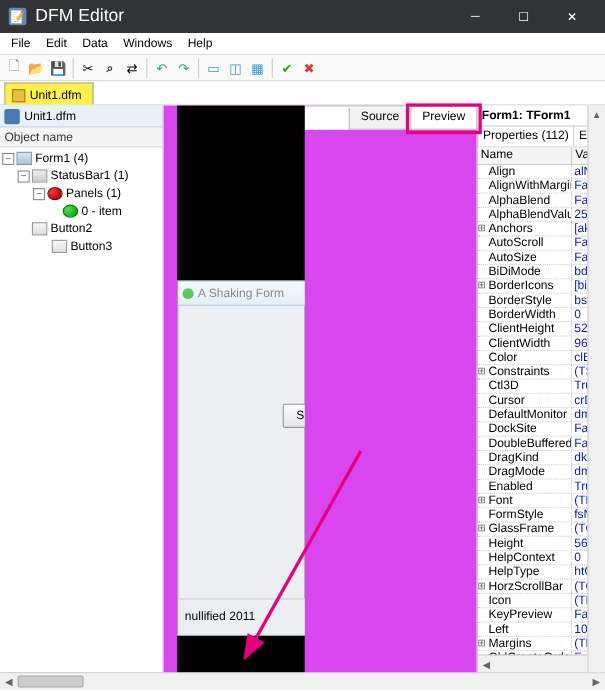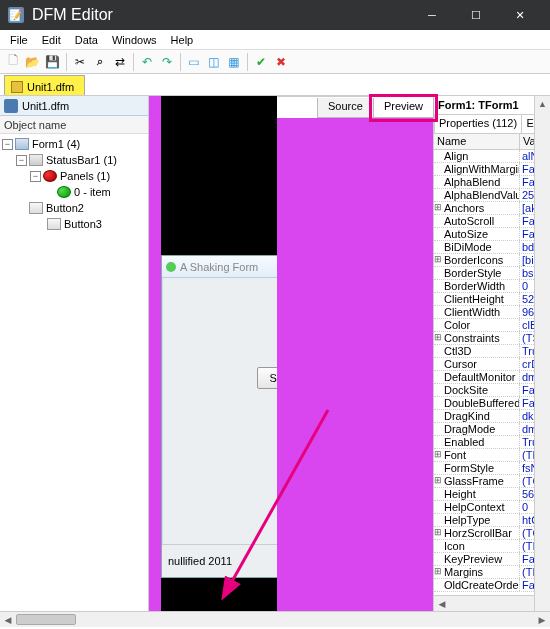--- a/index.html
+++ b/index.html
@@ -319,20 +319,24 @@
           </div>
           <div class="row">
             <div class="pname">Icon</div>
             <div class="pval">(TIco</div>
           </div>
           <div class="row">
             <div class="pname">KeyPreview</div>
             <div class="pval">False</div>
           </div>
           <div class="row">
+            <div class="pname">Left</div>
+            <div class="pval">10</div>
+          </div>
+          <div class="row">
             <div class="pname exp">Margins</div>
             <div class="pval">(TMa</div>
           </div>
           <div class="row">
             <div class="pname">OldCreateOrder</div>
             <div class="pval">False</div>
           </div>
         </div>
     </div>
     <div class="rp-scroll">

